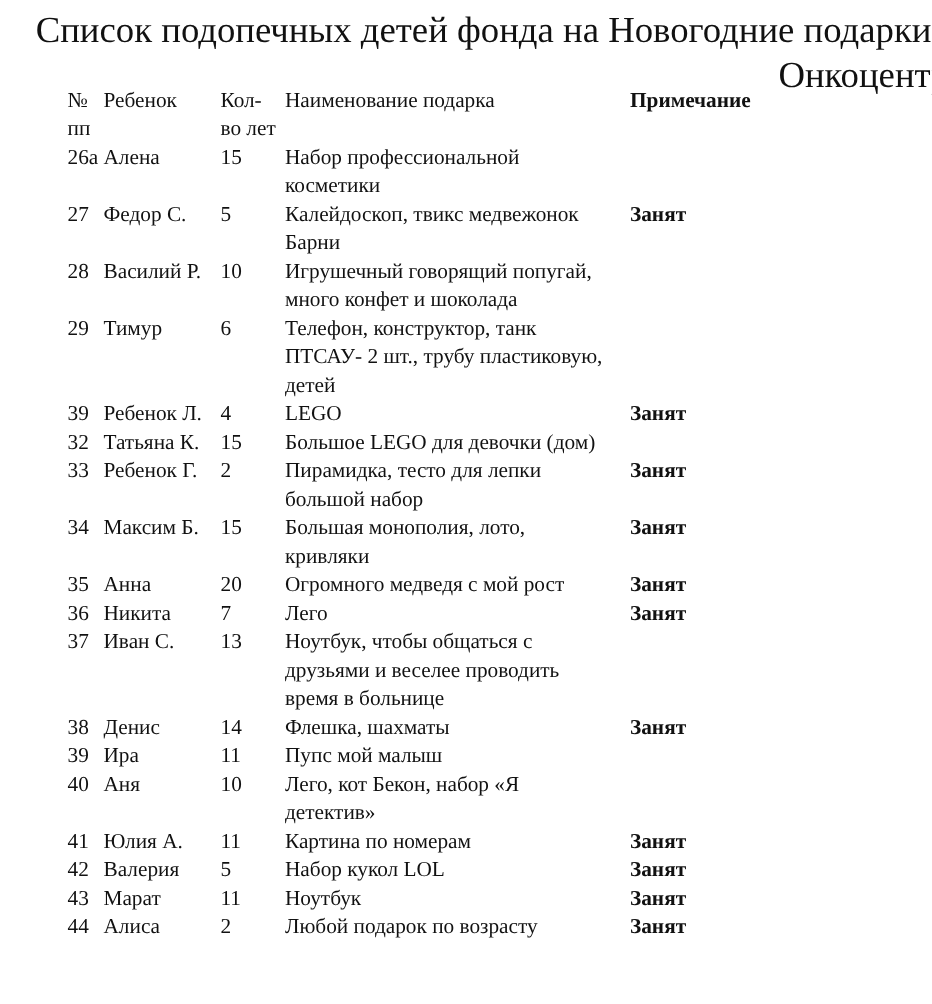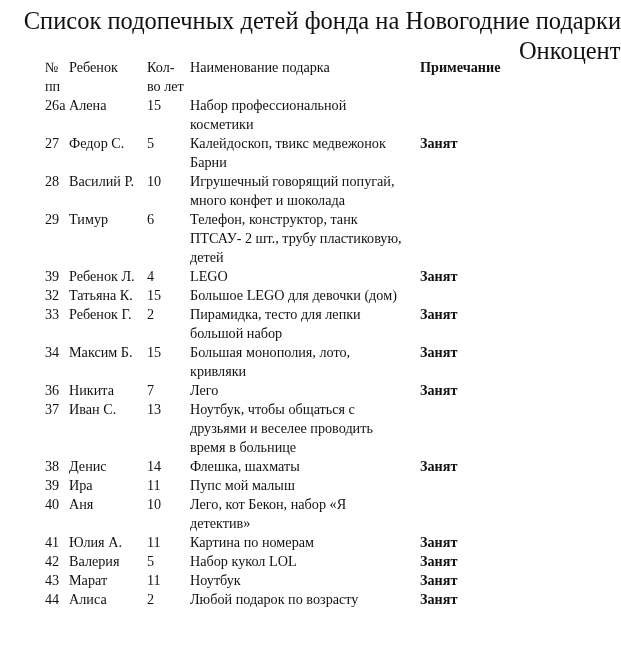--- a/index.html
+++ b/index.html
@@ -122,20 +122,29 @@
         <td class="num">34</td>
         <td class="name">Максим Б.</td>
         <td class="age">15</td>
         <td class="gift">
           <span class="gift-line">Большая монополия, лото,</span>
           <span class="gift-line">кривляки</span>
         </td>
         <td class="note">Занят</td>
       </tr>
       <tr>
+        <td class="num">35</td>
+        <td class="name">Анна</td>
+        <td class="age">20</td>
+        <td class="gift">
+          <span class="gift-line">Огромного медведя  с мой рост</span>
+        </td>
+        <td class="note">Занят</td>
+      </tr>
+      <tr>
         <td class="num">36</td>
         <td class="name">Никита</td>
         <td class="age">7</td>
         <td class="gift">
           <span class="gift-line">Лего</span>
         </td>
         <td class="note">Занят</td>
       </tr>
       <tr>
         <td class="num">37</td>

